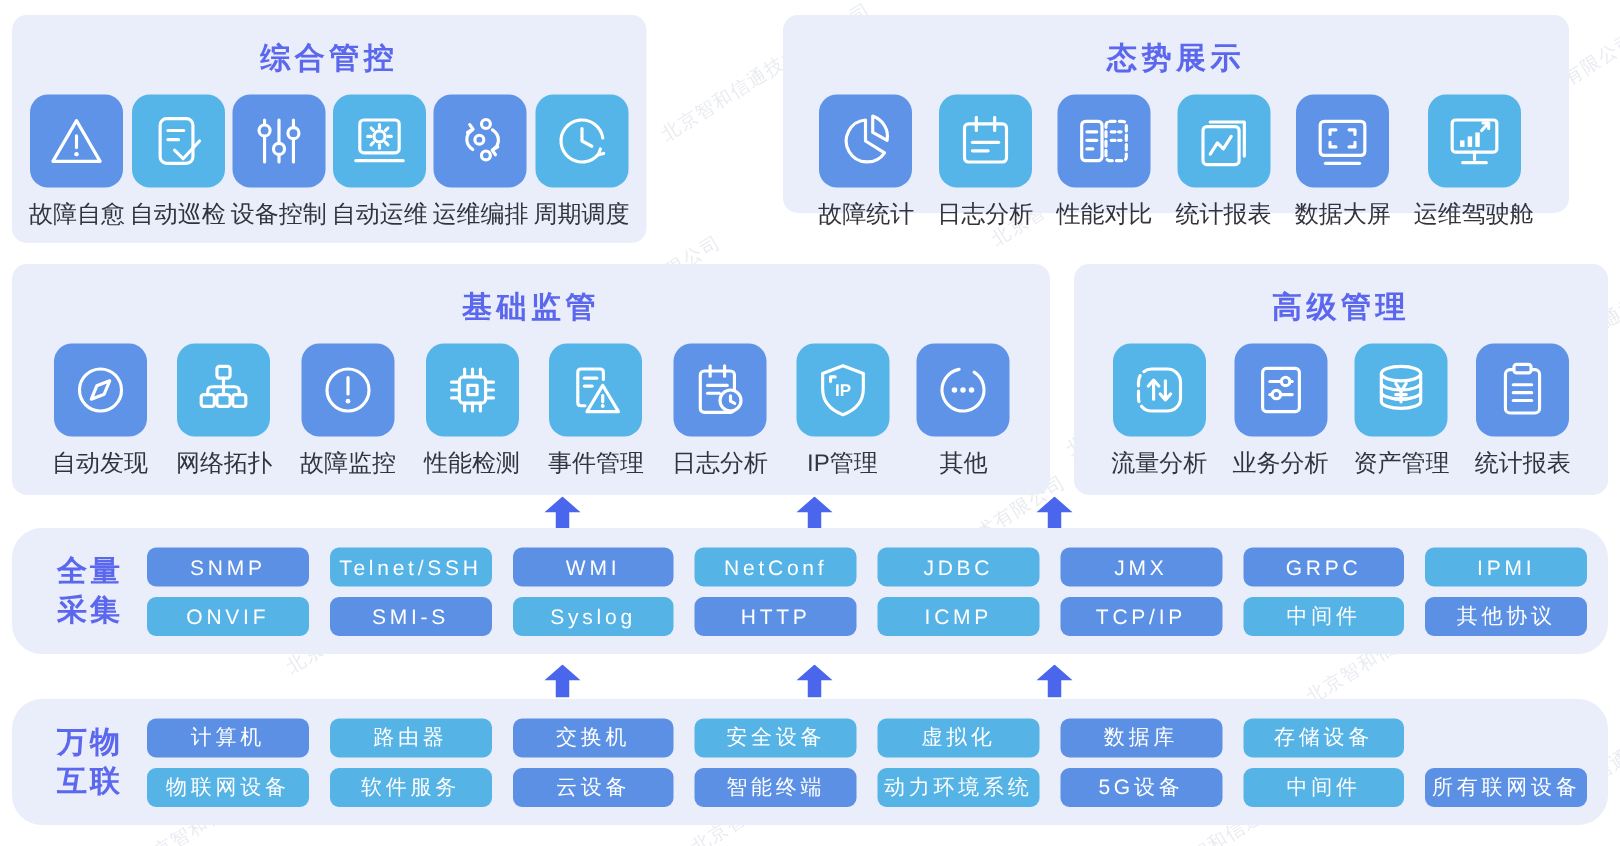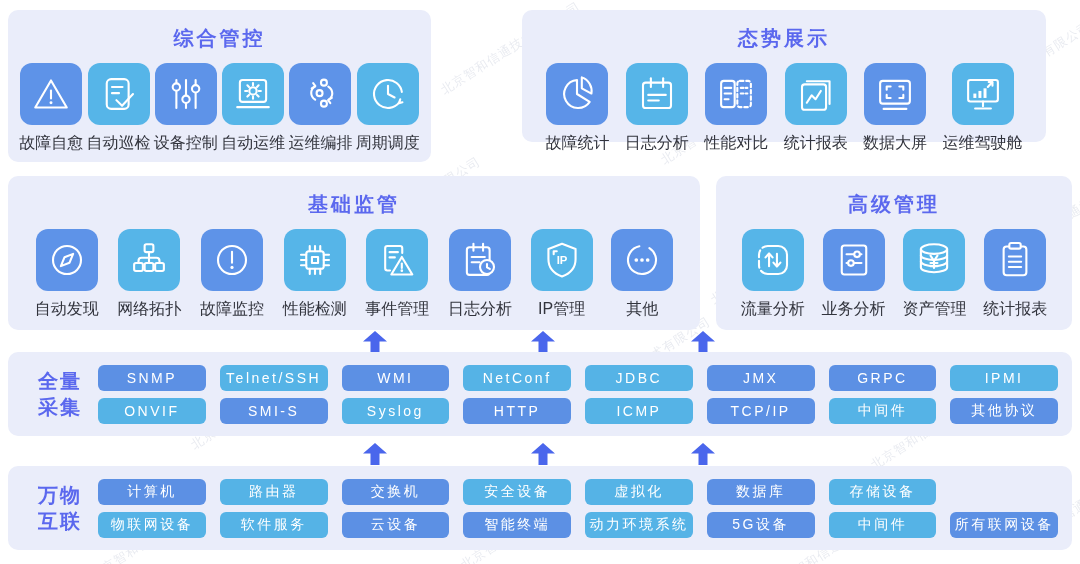--- a/index.html
+++ b/index.html
@@ -21,21 +21,21 @@
   .tile.cyan{background:#56B5E8;}
   .tile svg{width:42px;height:42px;stroke:#ffffff;fill:none;stroke-width:2.4;
       stroke-linecap:round;stroke-linejoin:round;}
   .tile svg .dot{fill:#ffffff;stroke:none;}
   .tile svg .knockout{fill:var(--tile);}
   .tile svg .icon-text{fill:#ffffff;stroke:none;font-weight:bold;text-anchor:middle;
       font-family:"Liberation Sans",sans-serif;}
   .feature-label{font-size:16px;color:#32343D;white-space:nowrap;}
 
   
-  .band{position:absolute;background:#EAEDFA;border-radius:10px;box-sizing:border-box;
+  .band{position:absolute;background:#EAEDFA;border-radius:20px;box-sizing:border-box;
       display:flex;align-items:center;gap:16px;padding:0 14px 0 30px;}
   .band-label{flex:0 0 auto;font-size:20px;font-weight:700;color:#5B68EE;
       line-height:1.3;letter-spacing:2px;}
   .band-rows{flex:1;display:flex;flex-direction:column;gap:7px;}
   .pill-row{display:grid;grid-template-columns:repeat(8,1fr);gap:14px;}
   .pill{height:26px;border-radius:6px;color:#ffffff;font-size:14px;letter-spacing:2.5px;
       display:flex;align-items:center;justify-content:center;white-space:nowrap;}
   .pill.blue{background:#5C90E4;}
   .pill.cyan{background:#55B3E6;}
 

